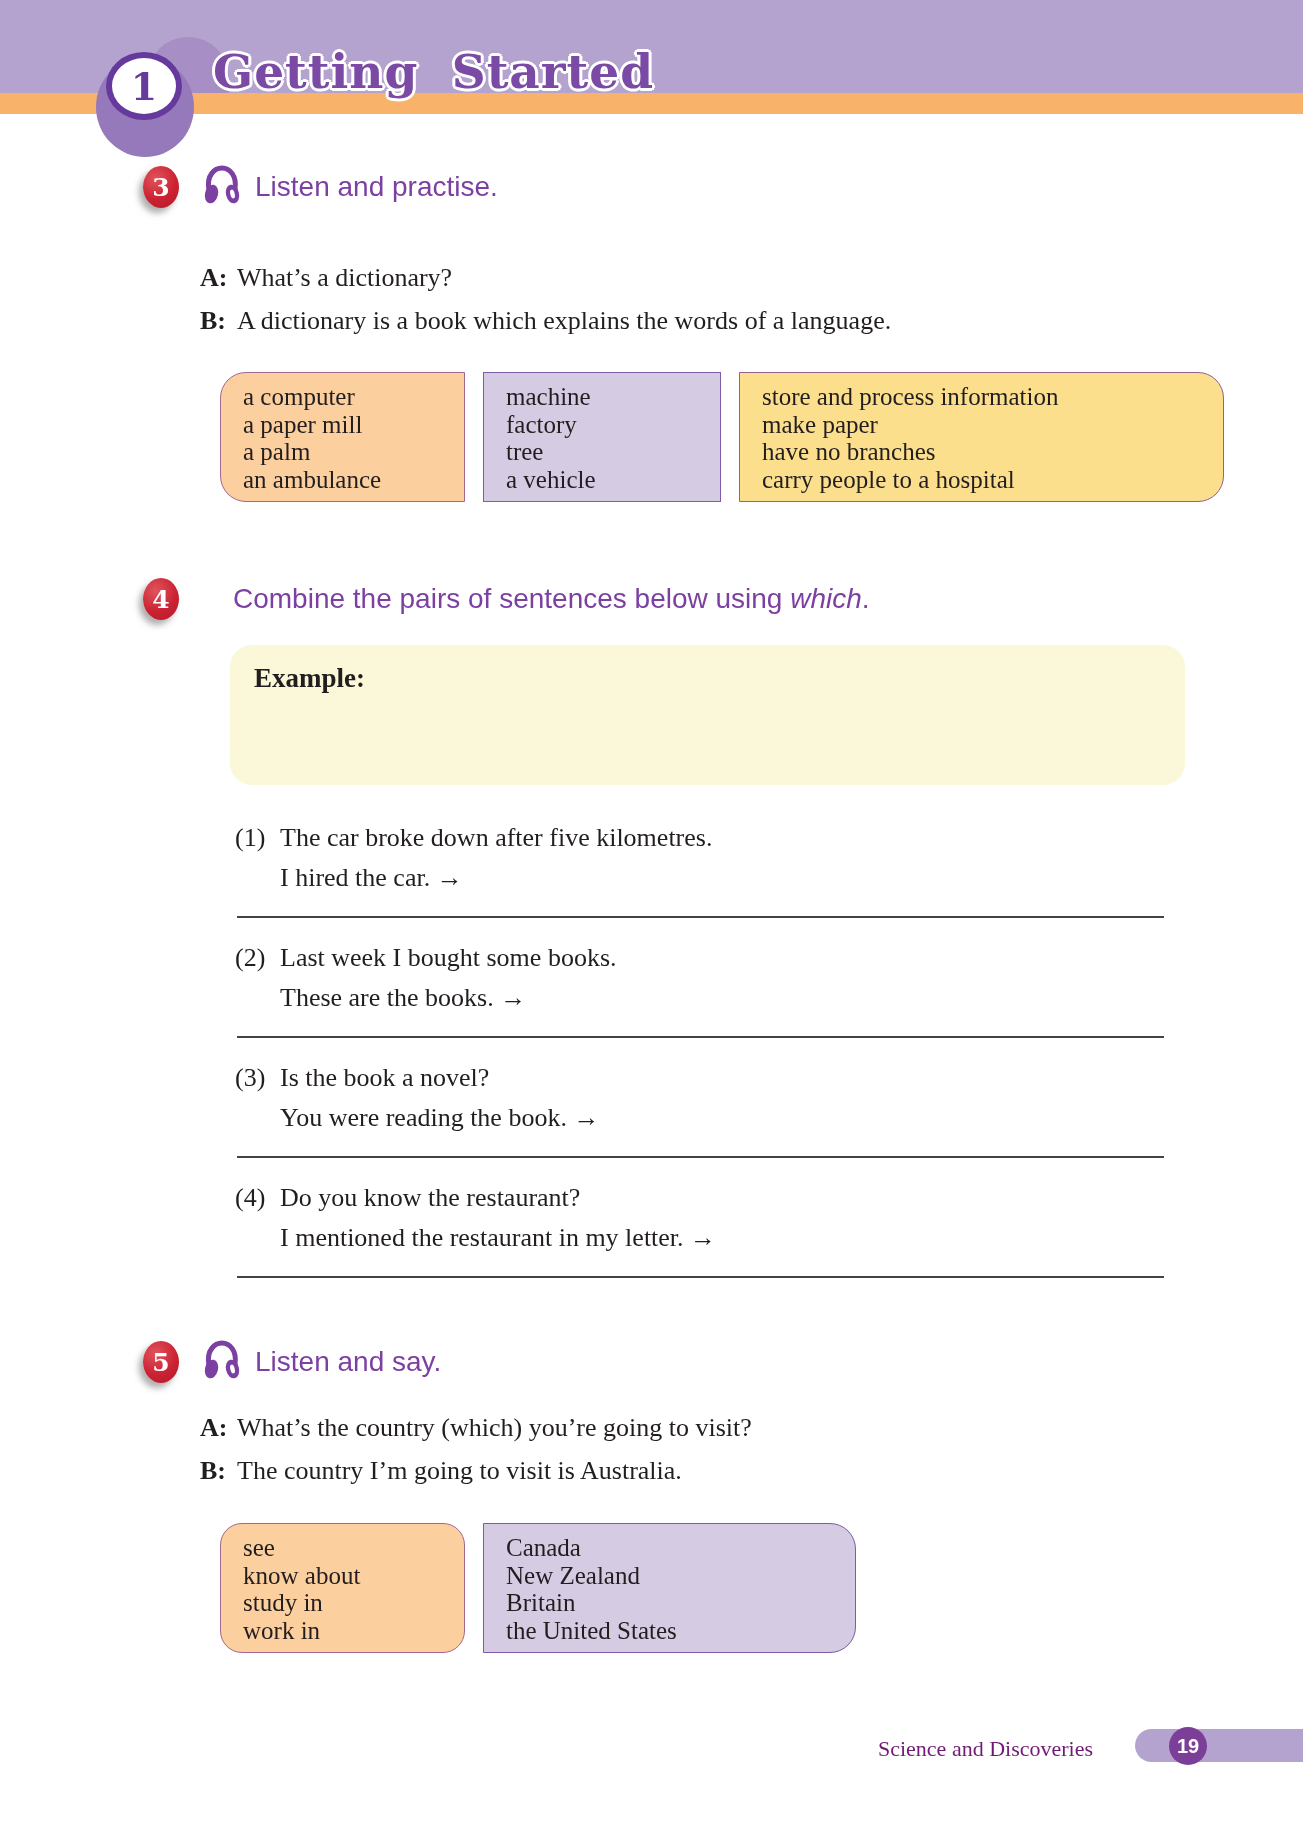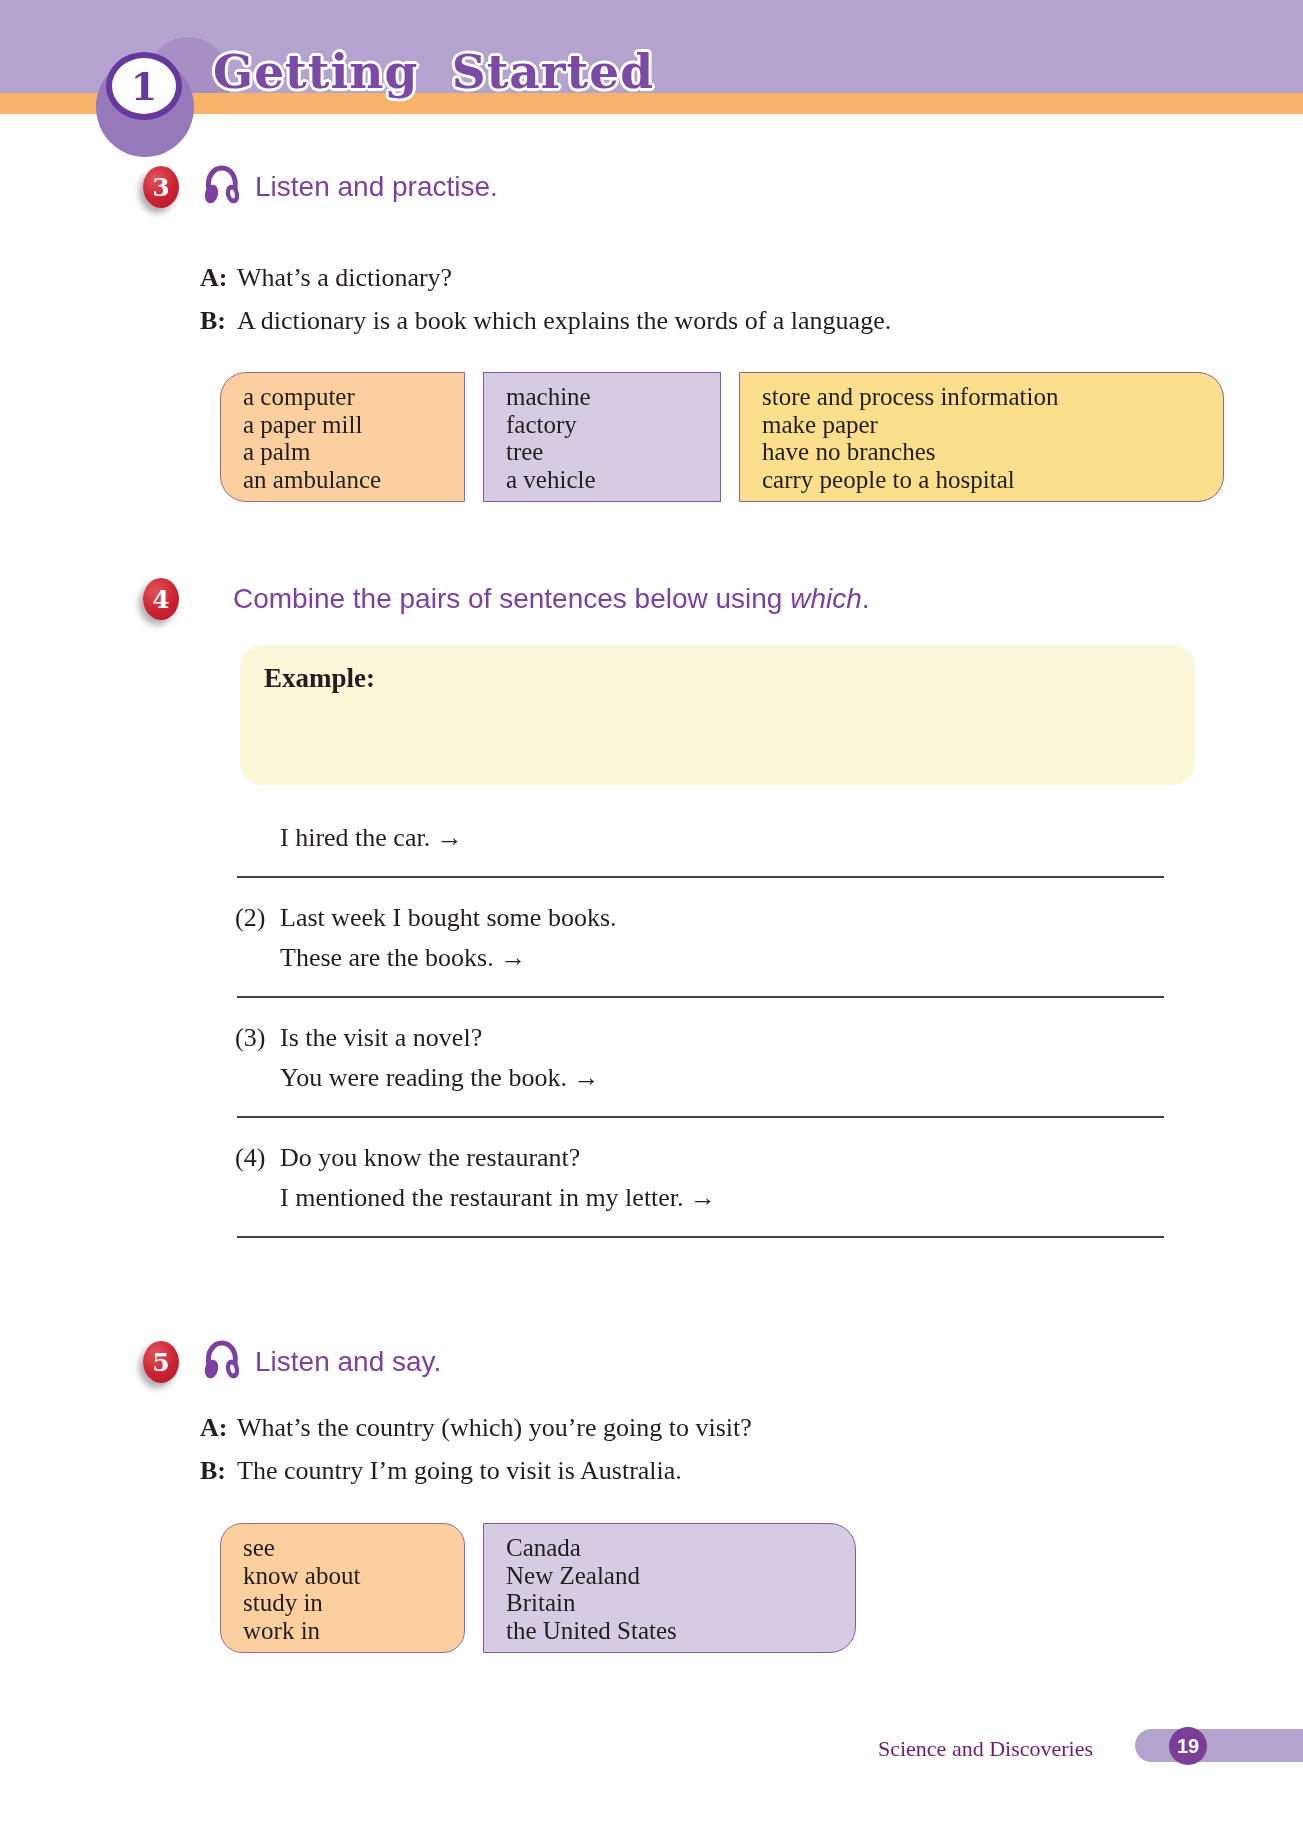--- a/index.html
+++ b/index.html
@@ -53,21 +53,21 @@
   .wbox .wline{white-space:nowrap;}
   .box-orange{background:#fccf9f;border-color:#a4688f;border-radius:26px 0 0 26px;margin-left:20px;}
   .box-lavender{background:#d5cce3;border-color:#7e5ba6;}
   .box-yellow{background:#fbdf8d;border-color:#91618f;border-radius:0 26px 26px 0;}
   .box-lavender.round-right{border-radius:0 26px 26px 0;}
   .w1{width:245px;} .w2{width:238px;} .w3{width:485px;} .w4{width:245px;border-radius:22px;} .w5{width:373px;}
   
   .example-box{
     position:absolute;left:230px;top:645px;width:955px;height:140px;box-sizing:border-box;
     background:#faf8d8;border-radius:22px;padding:15px 0 0 24px;
-    font-size:26px;line-height:37px;display:flex;margin-left:10px;
+    font-size:26px;line-height:37px;display:flex;
   }
   .example-label{font-weight:bold;font-size:27px;width:120px;flex:0 0 auto;}
   .example-lines{flex:1;}
   
   .items{position:absolute;left:235px;top:818px;width:950px;font-size:26px;}
   .qa-item{margin:0 0 20px 0;}
   .qa-line{line-height:40px;}
   .qa-num{display:inline-block;width:45px;}
   .qa-line2{margin-left:45px;}
   .answer-line{
@@ -143,30 +143,31 @@
     <div class="num-badge">4</div>
     <span class="ex-title no-icon"><span>Combine the pairs of sentences below using </span><span class="it">which</span><span>.</span></span>
   </div>
 
   <div class="example-box">
     <div class="example-label">Example:</div>
   </div>
 
   <div class="items">
     <div class="qa-item">
+      <div class="qa-line"><span class="qa-num">(1)</span><span>The car broke down after five kilometres.</span></div>
       <div class="qa-line qa-line2">I hired the car. →</div>
       <div class="answer-line"></div>
     </div>
     <div class="qa-item">
       <div class="qa-line"><span class="qa-num">(2)</span><span>Last week I bought some books.</span></div>
       <div class="qa-line qa-line2">These are the books. →</div>
       <div class="answer-line"></div>
     </div>
     <div class="qa-item">
-      <div class="qa-line"><span class="qa-num">(3)</span><span>Is the visit a novel?</span></div>
+      <div class="qa-line"><span class="qa-num">(3)</span><span>Is the book a novel?</span></div>
       <div class="qa-line qa-line2">You were reading the book. →</div>
       <div class="answer-line"></div>
     </div>
     <div class="qa-item">
       <div class="qa-line"><span class="qa-num">(4)</span><span>Do you know the restaurant?</span></div>
       <div class="qa-line qa-line2">I mentioned the restaurant in my letter. →</div>
       <div class="answer-line"></div>
     </div>
   </div>
 

